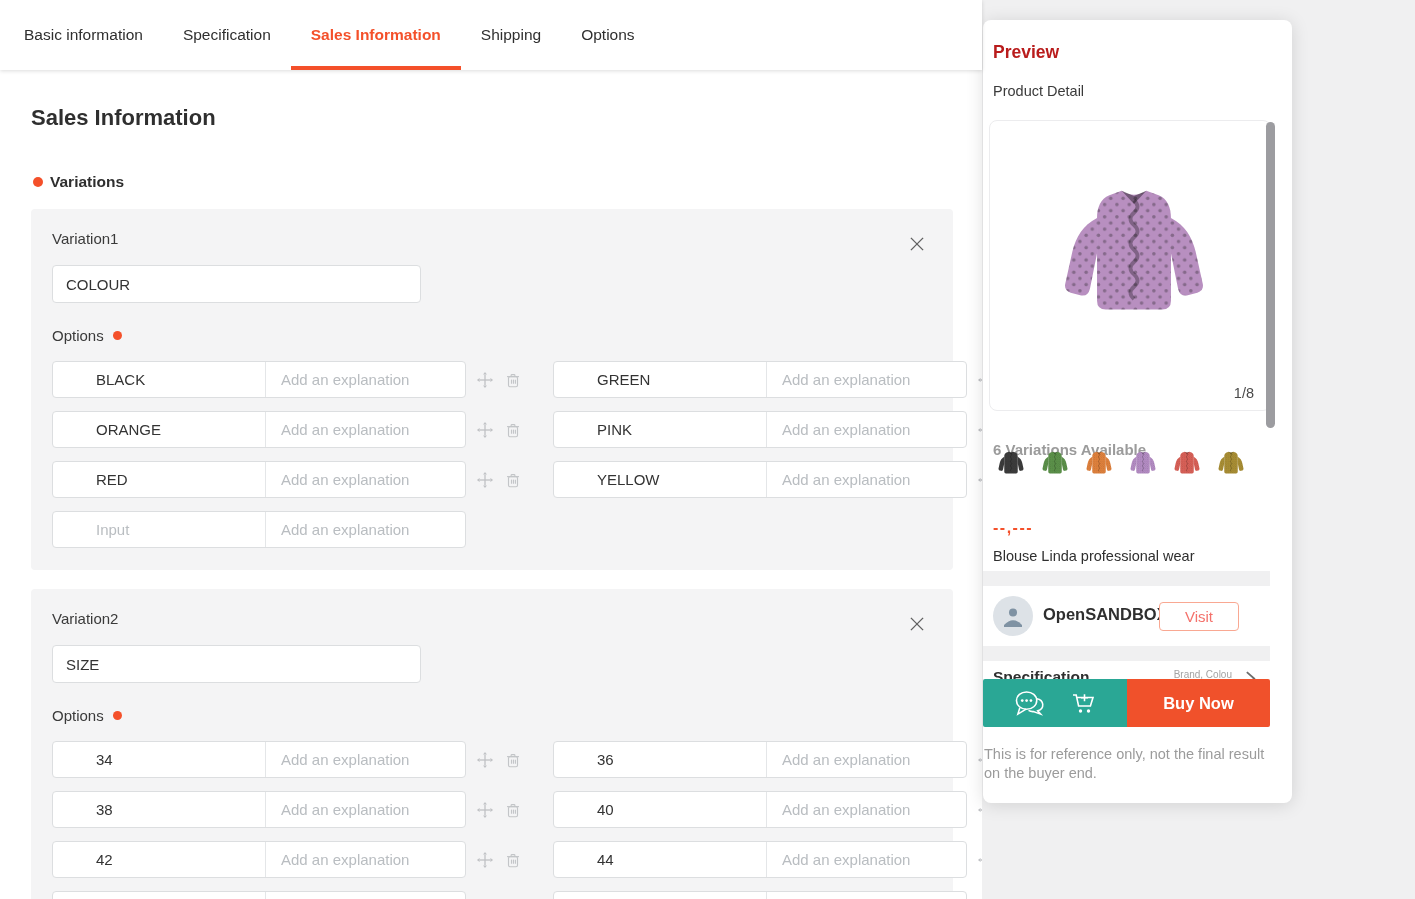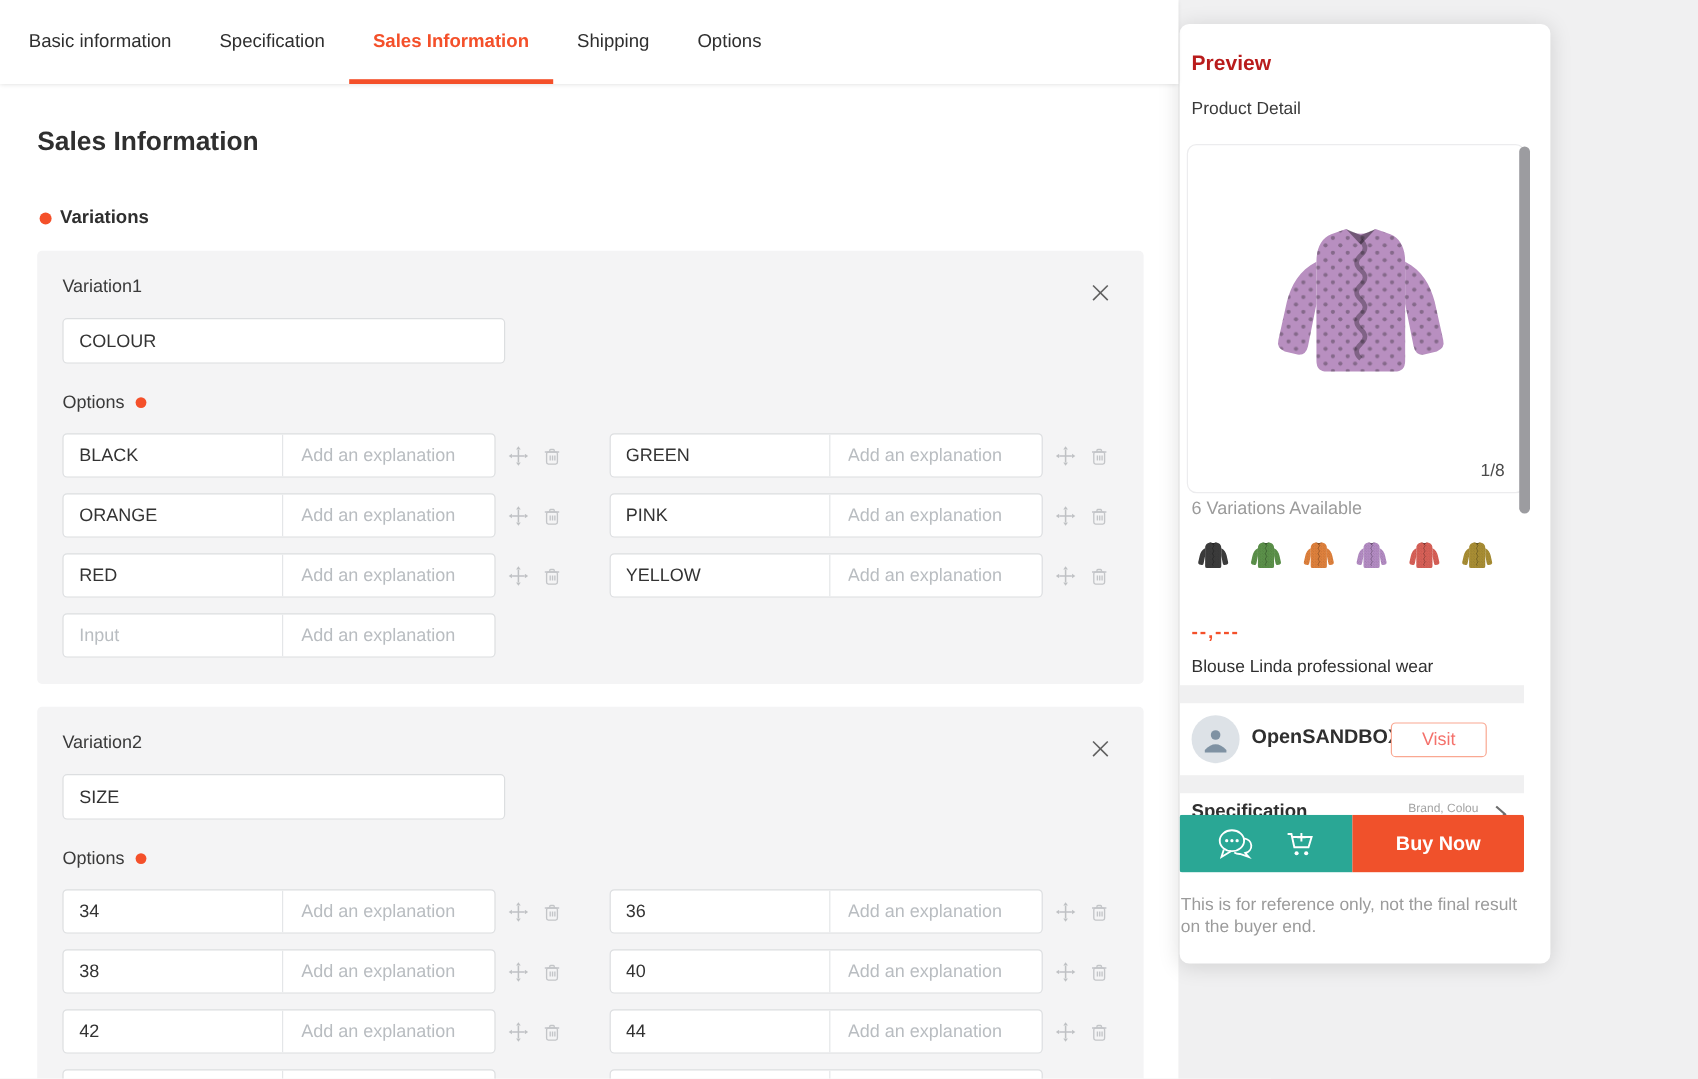--- a/index.html
+++ b/index.html
@@ -50,22 +50,22 @@
   }
   .opt-row { margin-top:24px; display:flex; align-items:center; }
   .opt-row .lbl { font-size:15px; color:#3a3a3a; }
   .opt-row .dot { margin-left:9px; width:9px; height:9px; }
   .opt-grid {
     margin-top:17px; display:grid; grid-template-columns:1fr 1fr;
     column-gap:31px; row-gap:13px;
   }
   .opt-cell { display:flex; align-items:center; gap:10px; }
   .opt-box {
-    width:361px; height:37px; background:#fff; border:1px solid #dcdee0;
-    border-radius:4px; display:flex; overflow:hidden; flex:none;
+    width:414px; height:37px; background:#fff; border:1px solid #dcdee0;
+    border-radius:4px; display:flex; overflow:hidden; flex:none;padding-left:30px;
   }
   .opt-box input {
     border:none; outline:none; font-family:inherit; font-size:15px;
     color:#333; height:100%; background:transparent;
   }
   .opt-val { width:183px; padding:0 13px; border-right:1px solid #e4e6e8 !important; flex:none; }
   .opt-exp { flex:1; padding:0 15px; }
   .opt-box input::placeholder { color:#b9bdc1; opacity:1; }
   .ic { background:none; border:none; cursor:pointer; line-height:0; padding:0; }
   
@@ -79,21 +79,21 @@
   .img-box {
     position:absolute; left:6px; top:100px; width:282px; height:291px;
     border:1px solid #ececee; border-radius:8px; background:#fff;
   }
   .img-box svg.blouse { position:absolute; left:56px; top:48px; }
   .pv-page { position:absolute; right:16px; bottom:9px; font-size:14.5px; color:#4a4a4a; }
   .pv-scroll {
     position:absolute; right:17px; top:102px; width:9px; height:306px;
     background:#9c9ca0; border-radius:5px; cursor:pointer;
   }
-  .pv-vars { position:absolute; left:10px; top:395px; font-size:15px; color:#9b9b9b; }
+  .pv-vars { position:absolute; left:10px; top:421px; font-size:15px; color:#9b9b9b;font-weight:bold; }
   .thumb-row {
     position:absolute; left:12px; top:428px; width:252px;
     display:flex; justify-content:space-between;
   }
   .thumb { cursor:pointer; line-height:0; background:none; border:none; padding:0; }
   .pv-price { position:absolute; left:10px; top:499px; font-size:16px; font-weight:bold; color:#f4502a; letter-spacing:1.5px; }
   .pv-name { position:absolute; left:10px; top:528px; font-size:14.5px; color:#2f2f2f; }
   .gap { position:absolute; left:0; width:287px; height:15px; background:#f0f0f1; }
   .g1 { top:551px; } .g2 { top:626px; }
   .seller { position:absolute; left:0; top:566px; width:287px; height:60px; }

